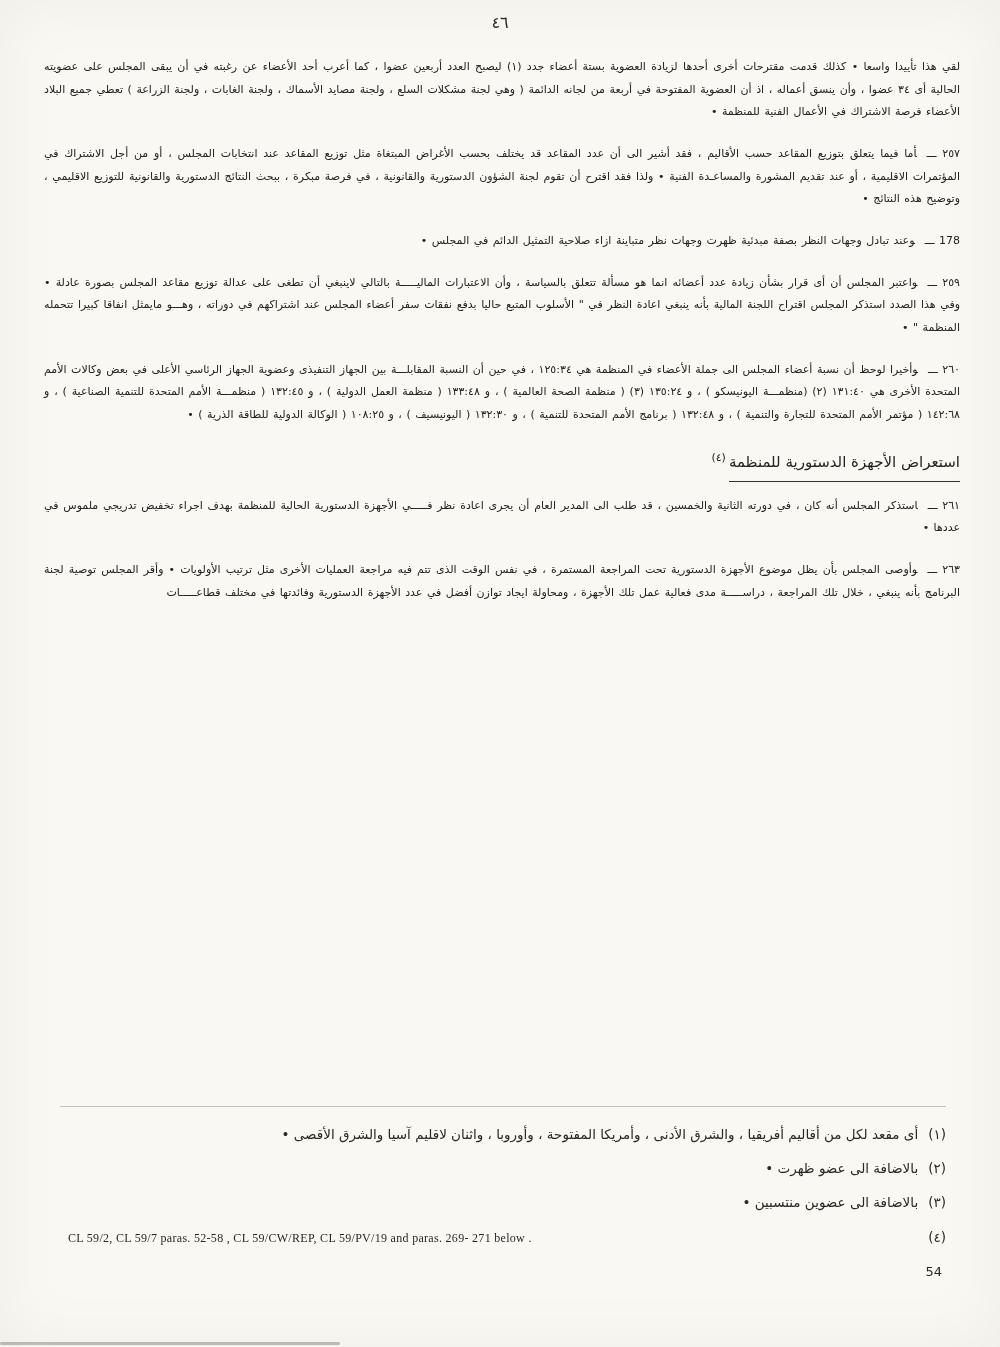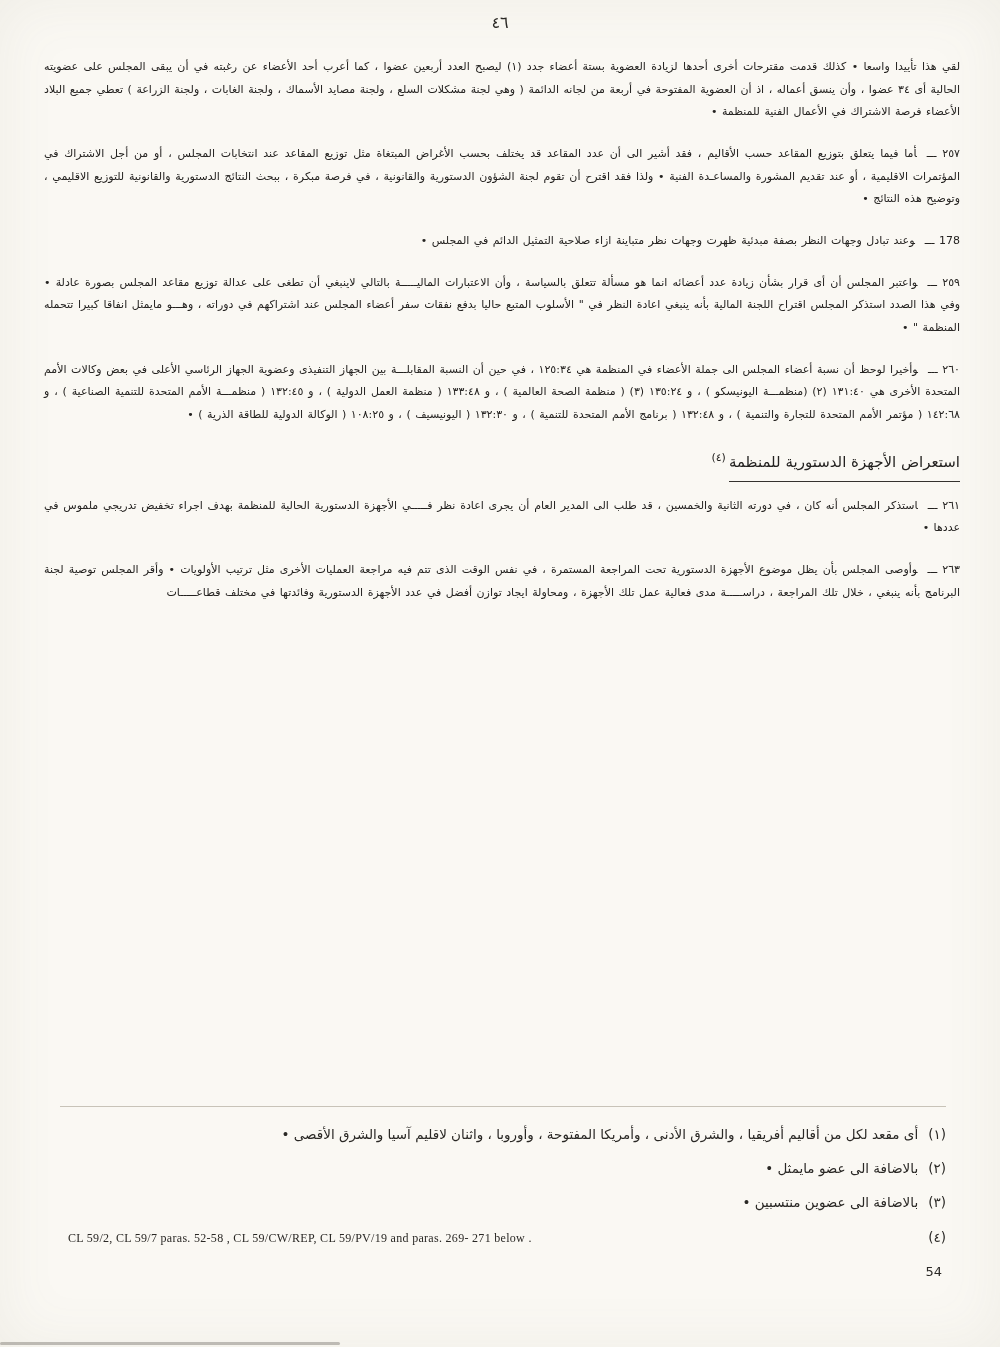--- a/index.html
+++ b/index.html
@@ -134,21 +134,21 @@
 
     <p class="para"><span class="pnum">٢٦٣ ـــ</span><span>وأوصى المجلس بأن يظل موضوع الأجهزة الدستورية تحت المراجعة المستمرة ، في نفس الوقت الذى تتم فيه مراجعة العمليات الأخرى مثل ترتيب الأولويات • وأقر المجلس توصية لجنة البرنامج بأنه ينبغي ، خلال تلك المراجعة ، دراســـــة مدى فعالية عمل تلك الأجهزة ، ومحاولة ايجاد توازن أفضل في عدد الأجهزة الدستورية وفائدتها في مختلف قطاعـــــات</span></p>
 
   </main>
 
   <section class="footnotes">
     <div class="fn-rule"></div>
 
     <p class="footnote"><span class="fn-marker">(١)</span><span class="fn-text">أى مقعد لكل من أقاليم أفريقيا ، والشرق الأدنى ، وأمريكا المفتوحة ، وأوروبا ، واثنان لاقليم آسيا والشرق الأقصى •</span></p>
 
-    <p class="footnote"><span class="fn-marker">(٢)</span><span class="fn-text">بالاضافة الى عضو مايمثل •</span></p>
+    <p class="footnote"><span class="fn-marker">(٢)</span><span class="fn-text">بالاضافة الى عضو ظهرت •</span></p>
 
     <p class="footnote"><span class="fn-marker">(٣)</span><span class="fn-text">بالاضافة الى عضوين منتسبين •</span></p>
 
     <p class="footnote footnote-latin">
         <span class="fn-latin-text" dir="ltr">CL 59/2, CL 59/7 paras. 52-58 , CL 59/CW/REP, CL 59/PV/19 and paras. 269- 271 below .</span>
         <span class="fn-marker">(٤)</span>
       </p>
   </section>
 
   <div class="page-footer">

